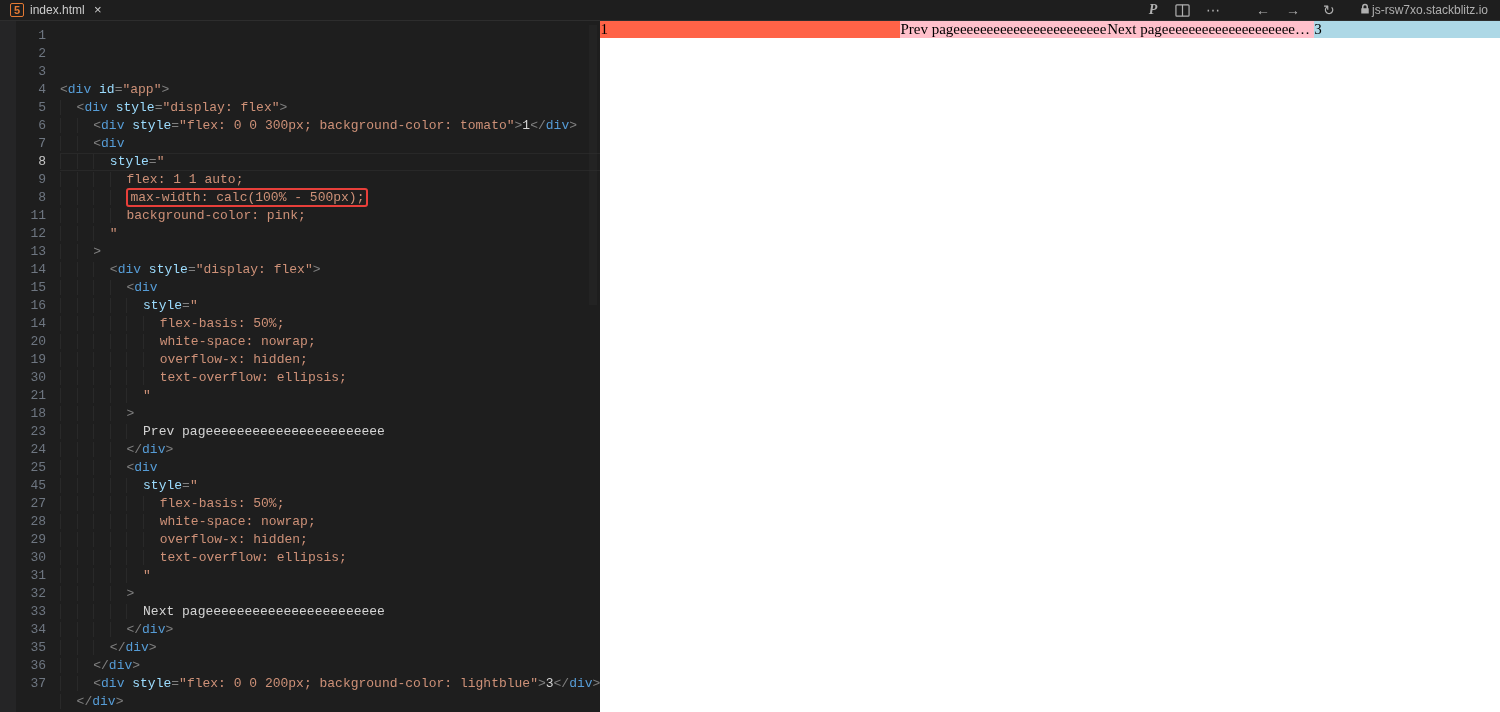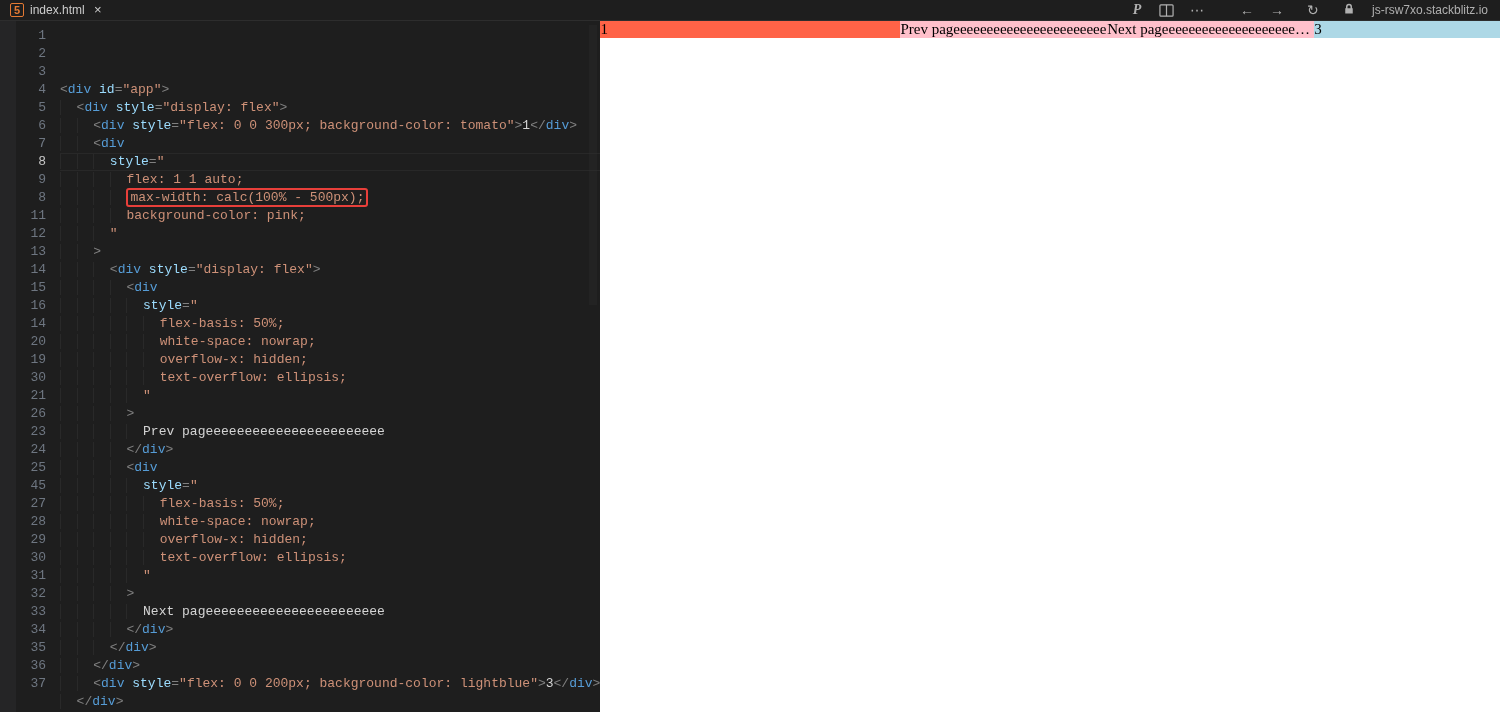--- a/index.html
+++ b/index.html
@@ -36,21 +36,21 @@
 .tab-close { width: 14px; height: 14px; cursor: pointer; color: #cccccc; font-size: 13px; line-height: 13px; text-align: center;}
 .toolbar {
   margin-left: auto; display: flex; align-items: center; gap: 10px;
   padding-right: 12px;
 }
 .toolbar-icon, .nav-icon {
   width: 20px; height: 20px; display: flex; align-items: center; justify-content: center;
   color: #b0b0b0; cursor: pointer; font-size: 14px;
 }
 .addr {
-  display: flex; align-items: center; gap: 17px;
+  display: flex; align-items: center; gap: 1px;
   font-size: 12px; color: #b0b0b0; margin-left: 10px;
 }
 .lock-icon svg { width: 12px; height: 12px; fill:#b0b0b0;}
 .main-split { display: flex; flex: 1; }
 .editor-pane { width: 615px; background: #1e1e1e; display: flex; position: relative;}
 .preview-pane { flex: 1; background: #ffffff; color: #000000; }
 .activity-bar { width: 16px; background: #252526;}
 .gutter {
   width: 44px; text-align: right; padding-right: 14px;
   font-family: Consolas, "Courier New", monospace; font-size: 13px; line-height: 18px;
@@ -137,21 +137,21 @@
           <div class="gl">12</div>
           <div class="gl">13</div>
           <div class="gl">14</div>
           <div class="gl">15</div>
           <div class="gl">16</div>
           <div class="gl">14</div>
           <div class="gl">20</div>
           <div class="gl">19</div>
           <div class="gl">30</div>
           <div class="gl">21</div>
-          <div class="gl">26</div>
+          <div class="gl">18</div>
           <div class="gl">23</div>
           <div class="gl">24</div>
           <div class="gl">25</div>
           <div class="gl">45</div>
           <div class="gl">27</div>
           <div class="gl">28</div>
           <div class="gl">29</div>
           <div class="gl">30</div>
           <div class="gl">31</div>
           <div class="gl">32</div>

